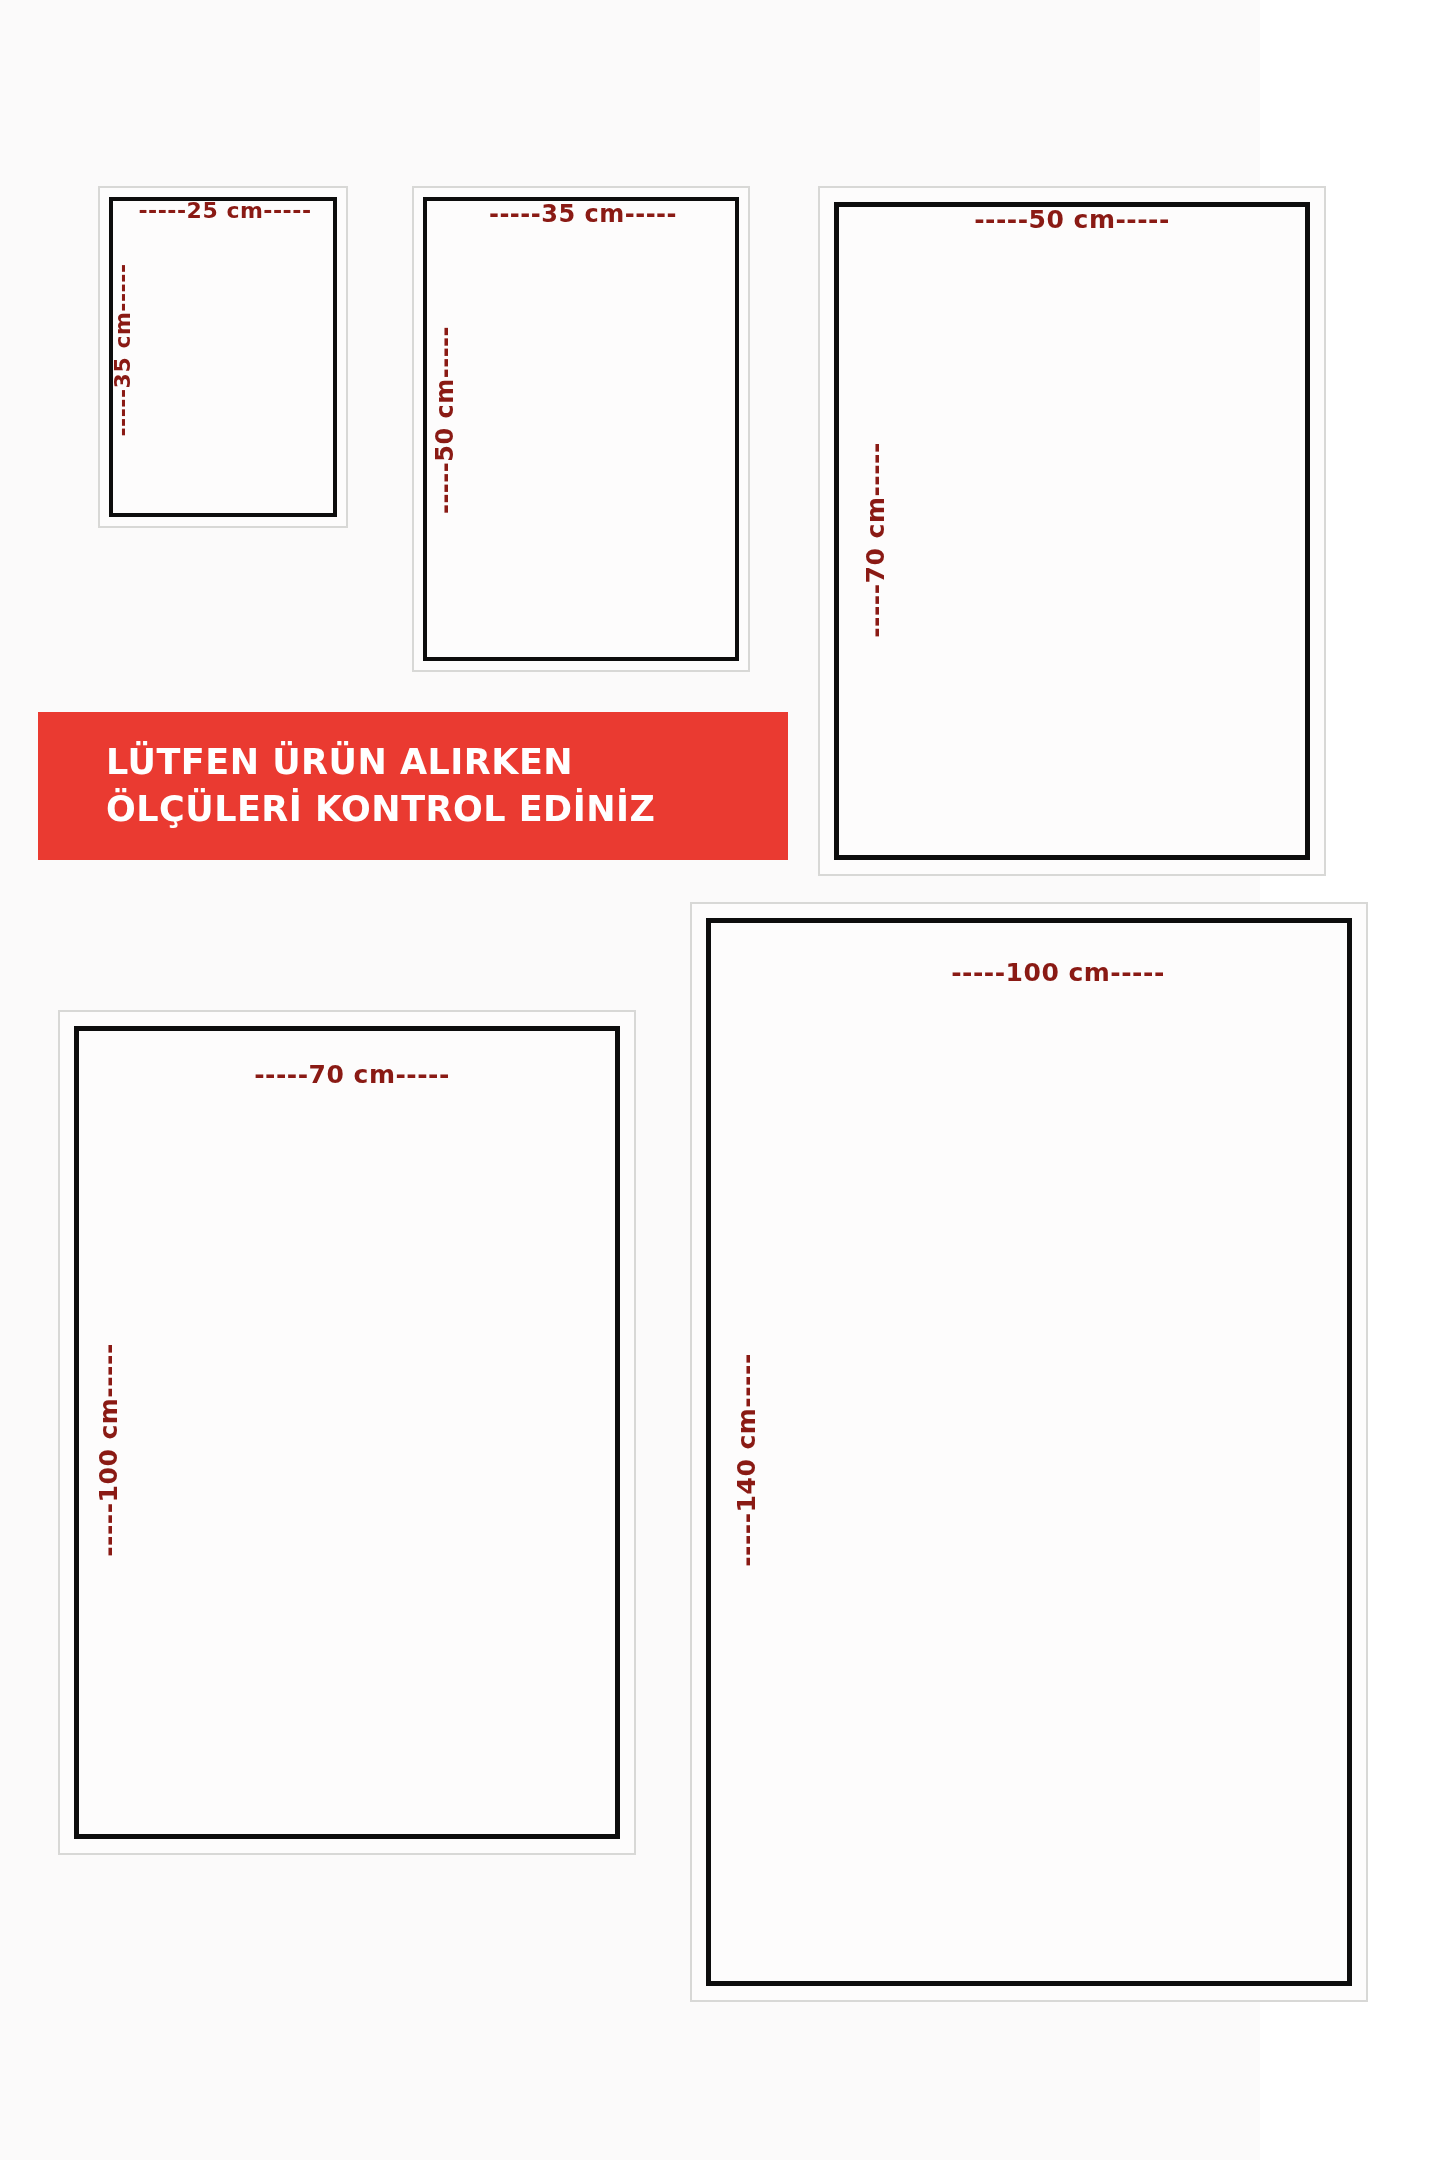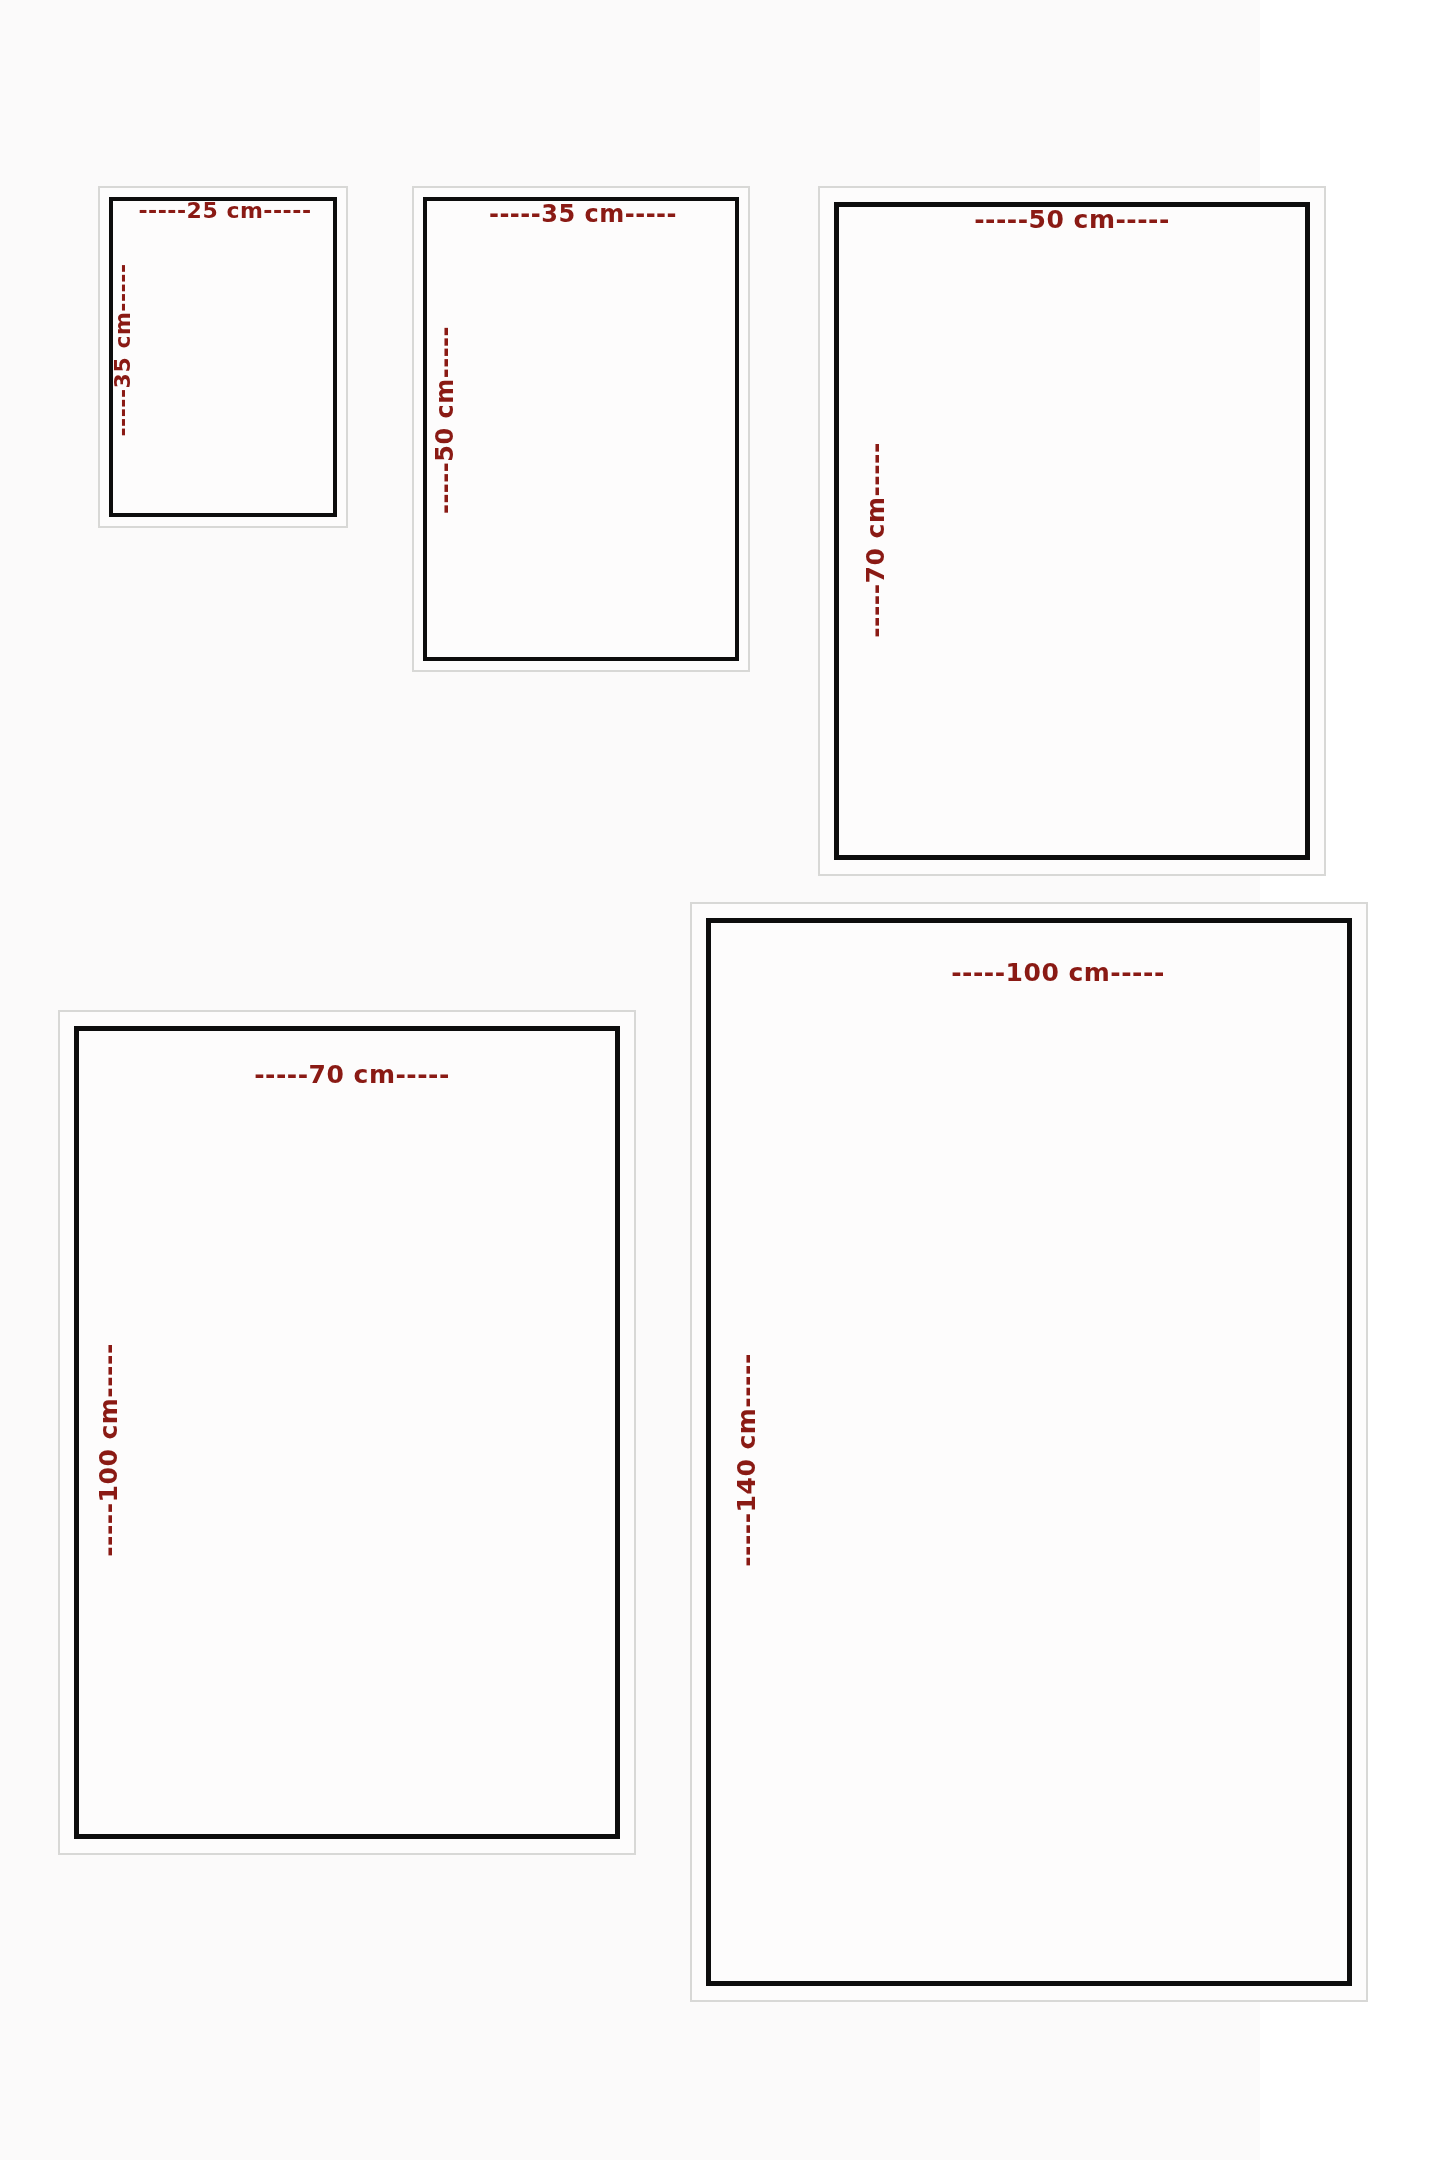--- a/index.html
+++ b/index.html
@@ -109,20 +109,24 @@
   </div>
 
   <div class="frame" style="left:818px; top:186px; width:508px; height:690px;">
     <div class="frame-inner"></div>
   </div>
   <div class="dim dim-h" style="left:1072px; top:205px; font-size:25px;">-----50 cm-----</div>
   <div class="vwrap" style="left:848px; top:400px; width:54px; height:280px;">
     <div class="dim" style="font-size:25px;">-----70 cm-----</div>
   </div>
 
+  <div id="notice">
+    <div class="line">LÜTFEN ÜRÜN ALIRKEN</div>
+    <div class="line">ÖLÇÜLERİ KONTROL EDİNİZ</div>
+  </div>
 
   <div class="frame" style="left:58px; top:1010px; width:578px; height:845px;">
     <div class="frame-inner"></div>
   </div>
   <div class="dim dim-h" style="left:352px; top:1060px; font-size:25px;">-----70 cm-----</div>
   <div class="vwrap" style="left:80px; top:1300px; width:56px; height:300px;">
     <div class="dim" style="font-size:25px;">-----100 cm-----</div>
   </div>
 
   <div class="frame" style="left:690px; top:902px; width:678px; height:1100px;">

